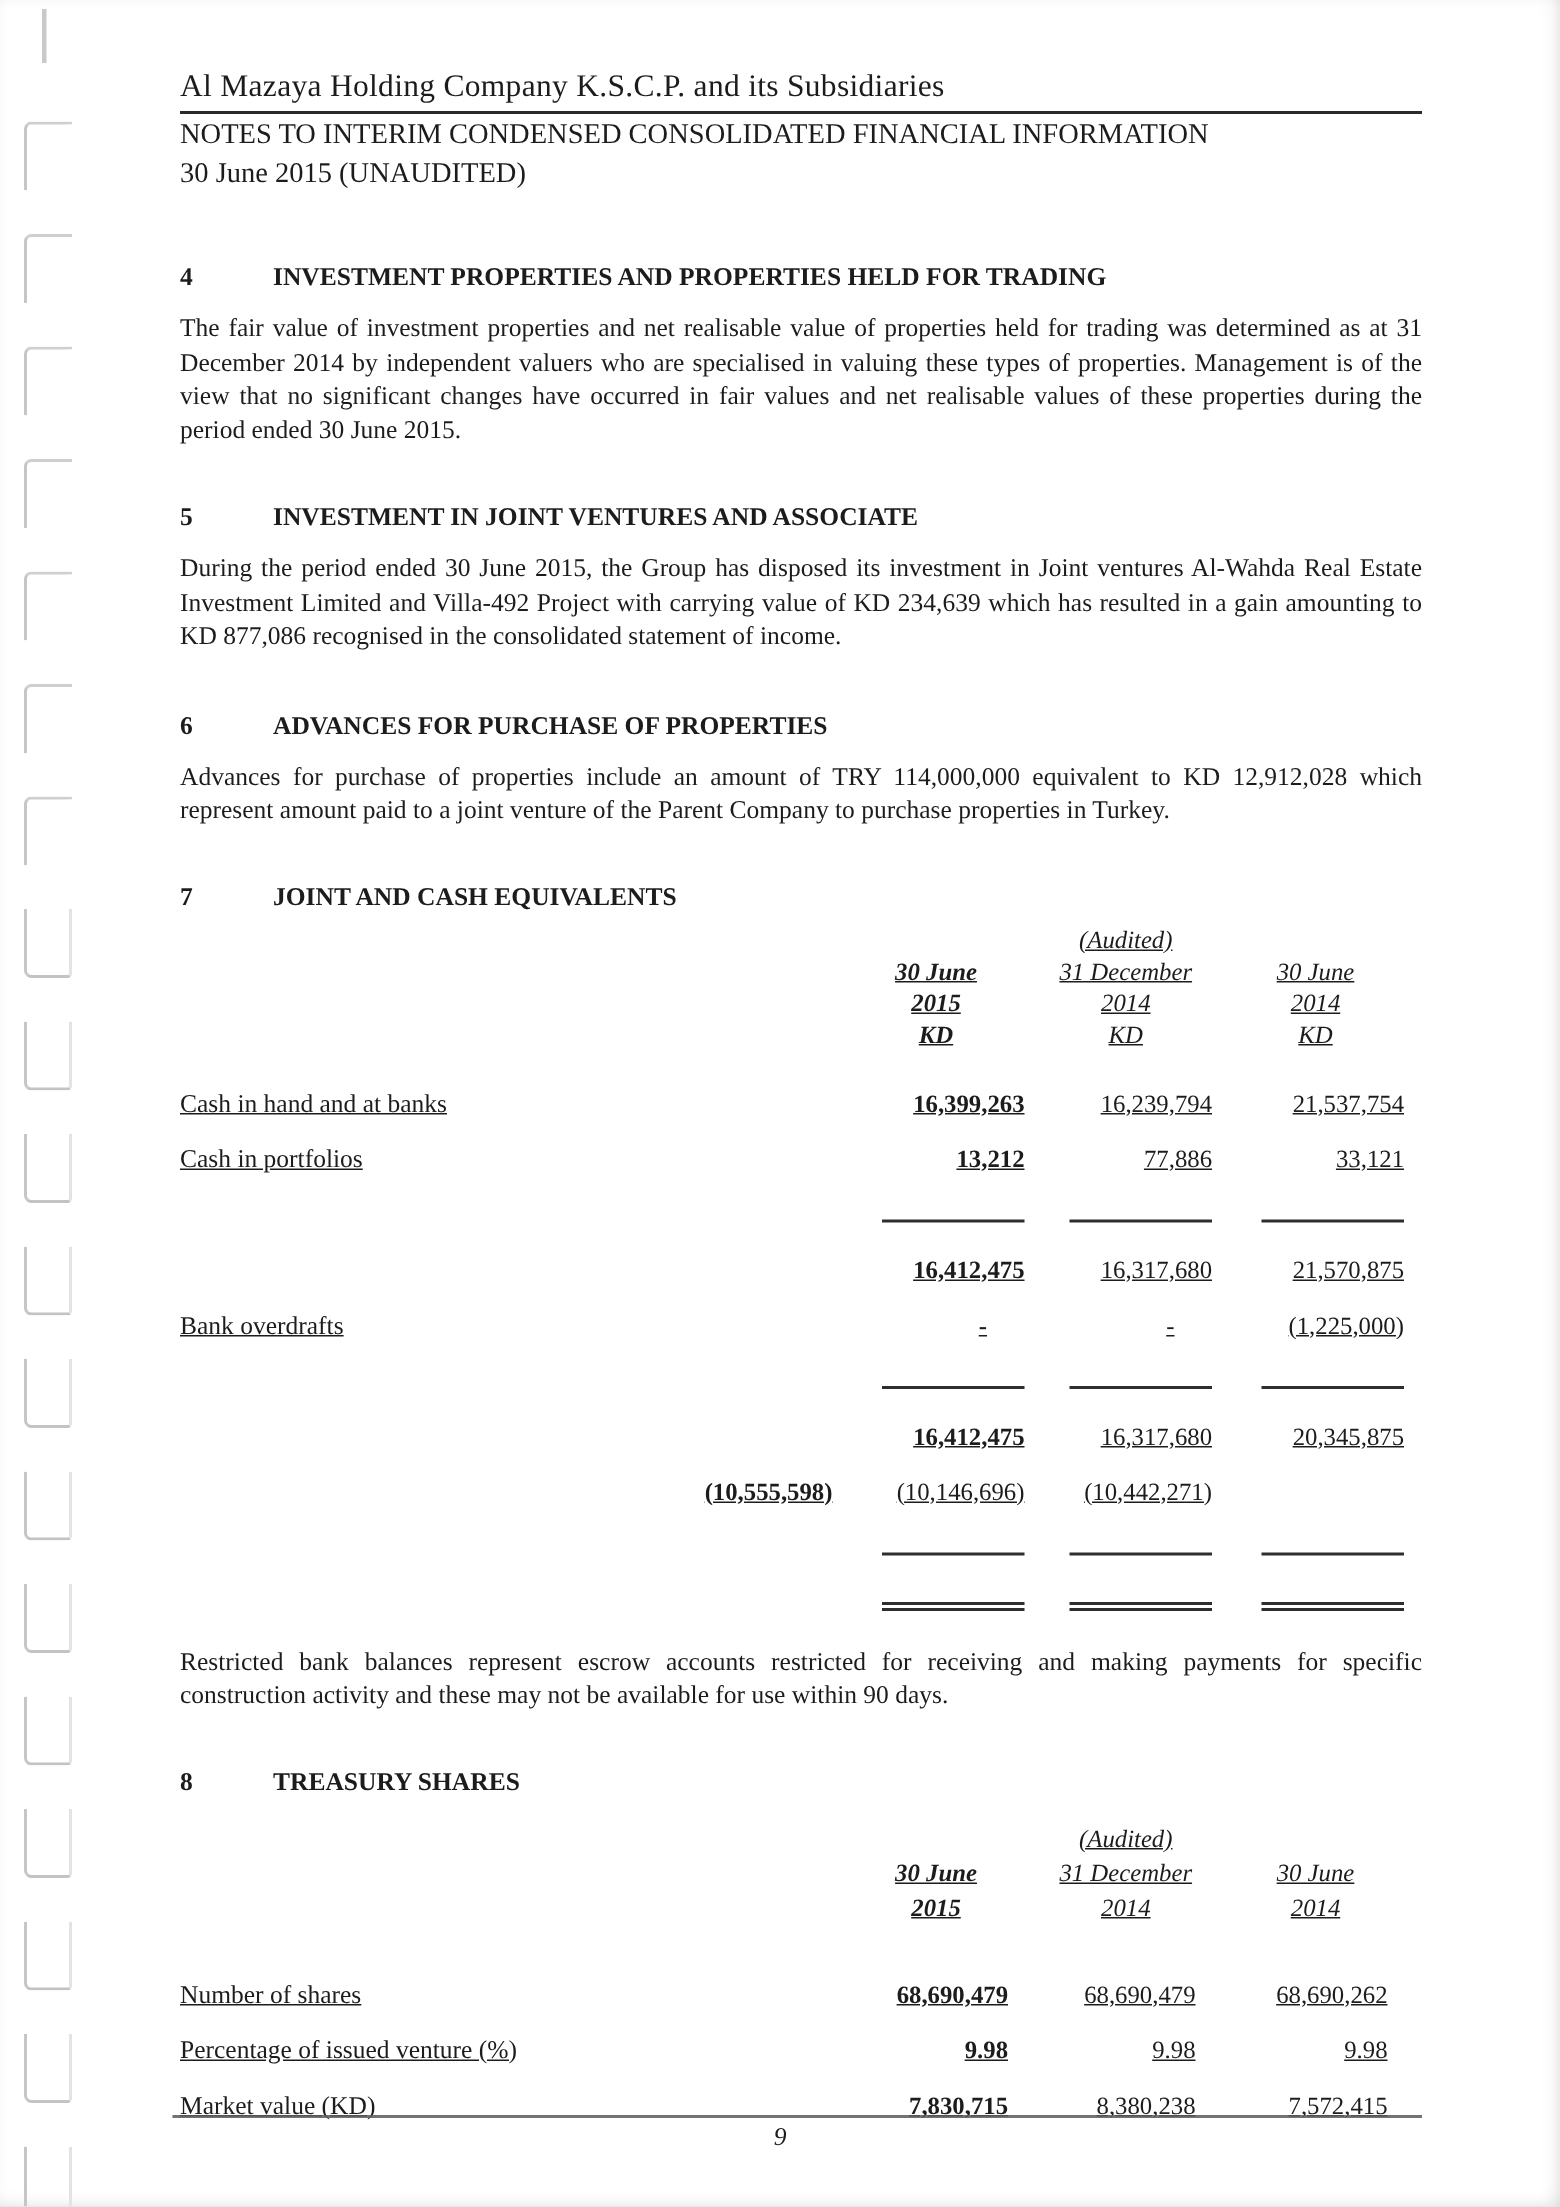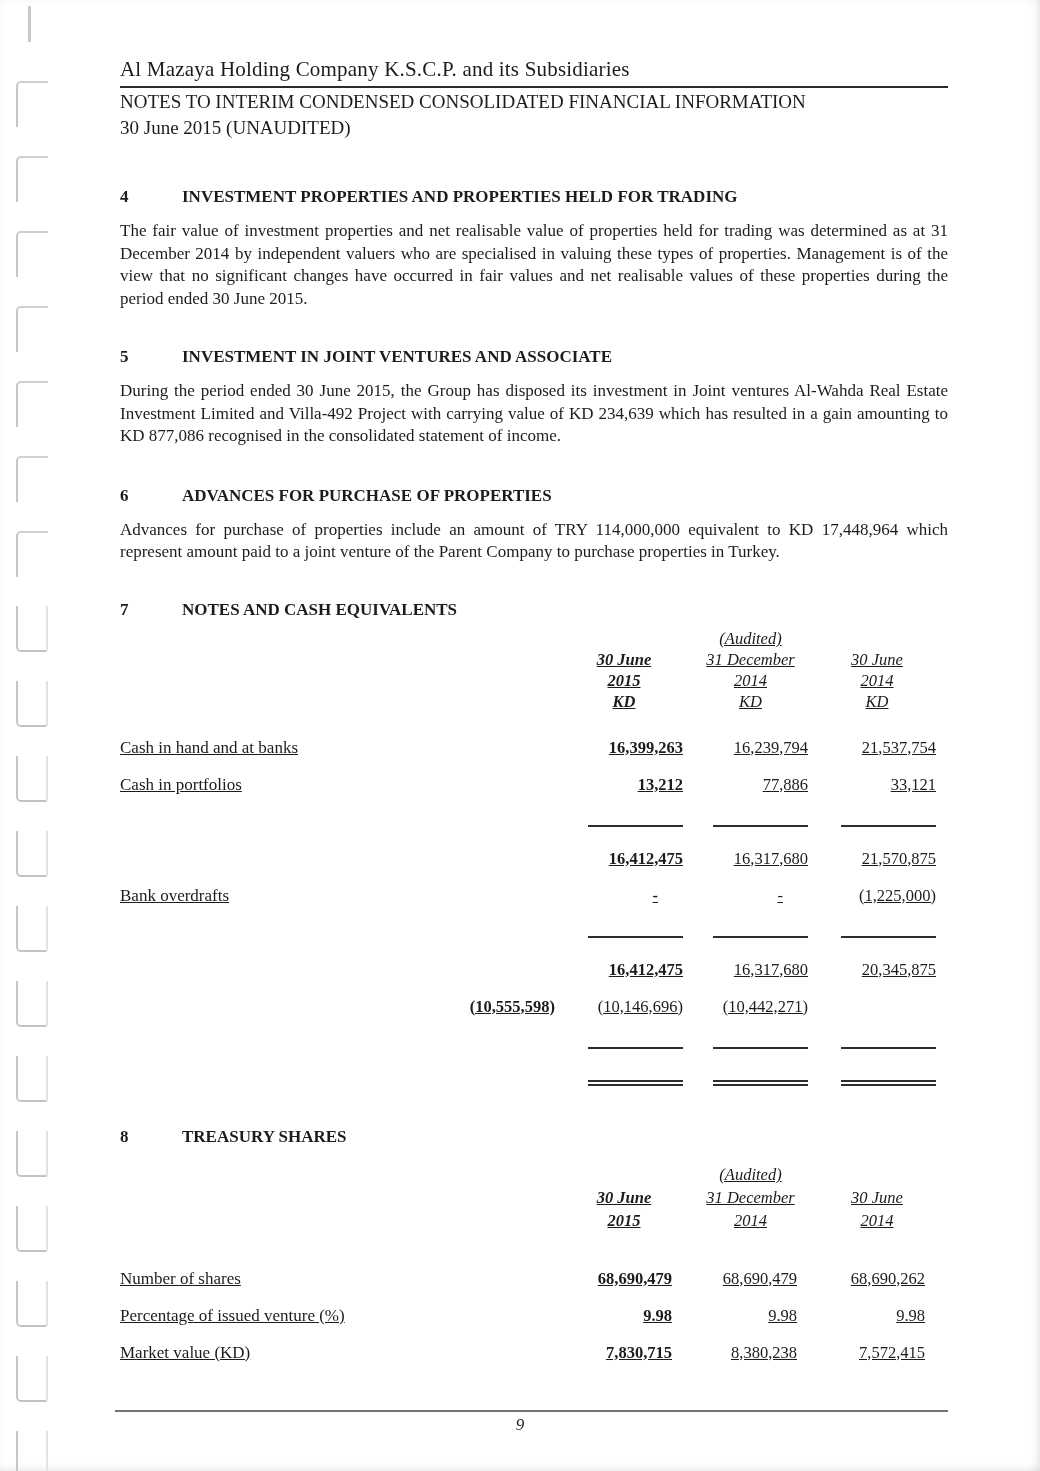--- a/index.html
+++ b/index.html
@@ -21,21 +21,21 @@
   .bmark.top {
     border-top:2px solid #cfcfcf; border-left:2px solid #c6c6c6;
     border-top-left-radius:5px;
   }
   .bmark.bot {
     border-bottom:2px solid #c3c3c3; border-left:2px solid #c6c6c6;
     border-right:2px solid #e3e3e3;
     border-bottom-left-radius:5px; border-bottom-right-radius:3px;
   }
   
-  .content { position:absolute; left:120px; top:56px; width:828px; }
+  .content { position:absolute; left:120px; top:44px; width:828px; }
   .company-title { font-size:21px; line-height:27px; letter-spacing:.2px; }
   .title-rule { border:none; border-top:2.5px solid #2b2b2b; margin:3px 0 2px 0; width:100%; }
   .doc-title  { font-size:19px; line-height:24px; }
   .doc-date   { font-size:19px; line-height:24px; margin-top:2px; }
 
   .section-heading { display:flex; margin-top:0; font-weight:bold; font-size:17px; }
   .section-heading .num { width:62px; flex:0 0 62px; }
   .s4 { margin-top:47px; }
   .s5 { margin-top:37px; }
   .s6 { margin-top:38px; }
@@ -128,25 +128,25 @@
     <div class="section-heading s5">
       <span class="num">5</span>
       <span>INVESTMENT IN JOINT VENTURES AND ASSOCIATE</span>
     </div>
     <p class="para">During the period ended 30 June 2015, the Group has disposed its investment in Joint ventures Al-Wahda Real Estate Investment Limited and Villa-492 Project with carrying value of KD 234,639 which has resulted in a gain amounting to KD 877,086 recognised in the consolidated statement of income.</p>
 
     <div class="section-heading s6">
       <span class="num">6</span>
       <span>ADVANCES FOR PURCHASE OF PROPERTIES</span>
     </div>
-    <p class="para">Advances for purchase of properties include an amount of TRY 114,000,000 equivalent to KD 17,448,964 which represent amount paid to a joint venture of the Parent Company to purchase properties in Turkey.</p>
+    <p class="para">Advances for purchase of properties include an amount of TRY 114,000,000 equivalent to KD 12,912,028 which represent amount paid to a joint venture of the Parent Company to purchase properties in Turkey.</p>
 
     <div class="section-heading s7">
       <span class="num">7</span>
-      <span>NOTES AND CASH EQUIVALENTS</span>
+      <span>JOINT AND CASH EQUIVALENTS</span>
     </div>
 
     <div class="fin-table t7">
       <div class="thead-row">
         <div class="tlabel"></div>
         <div></div>
         <div>(Audited)</div>
         <div></div>
       </div>
       <div class="thead-row">
@@ -223,20 +223,21 @@
           </div>
           <div class="trow dblrule">
             <div class="tlabel"></div>
             <div class="tnum c0"><span></span></div>
             <div class="tnum c1"><span></span></div>
             <div class="tnum c2"><span></span></div>
           </div>
         </div>
     </div>
 
+    <p class="para note-para">Restricted bank balances represent escrow accounts restricted for receiving and making payments for specific construction activity and these may not be available for use within 90 days.</p>
 
     <div class="section-heading s8">
       <span class="num">8</span>
       <span>TREASURY SHARES</span>
     </div>
 
     <div class="fin-table t8" style="margin-top:16px;">
       <div class="thead-row">
         <div class="tlabel"></div>
         <div></div>

